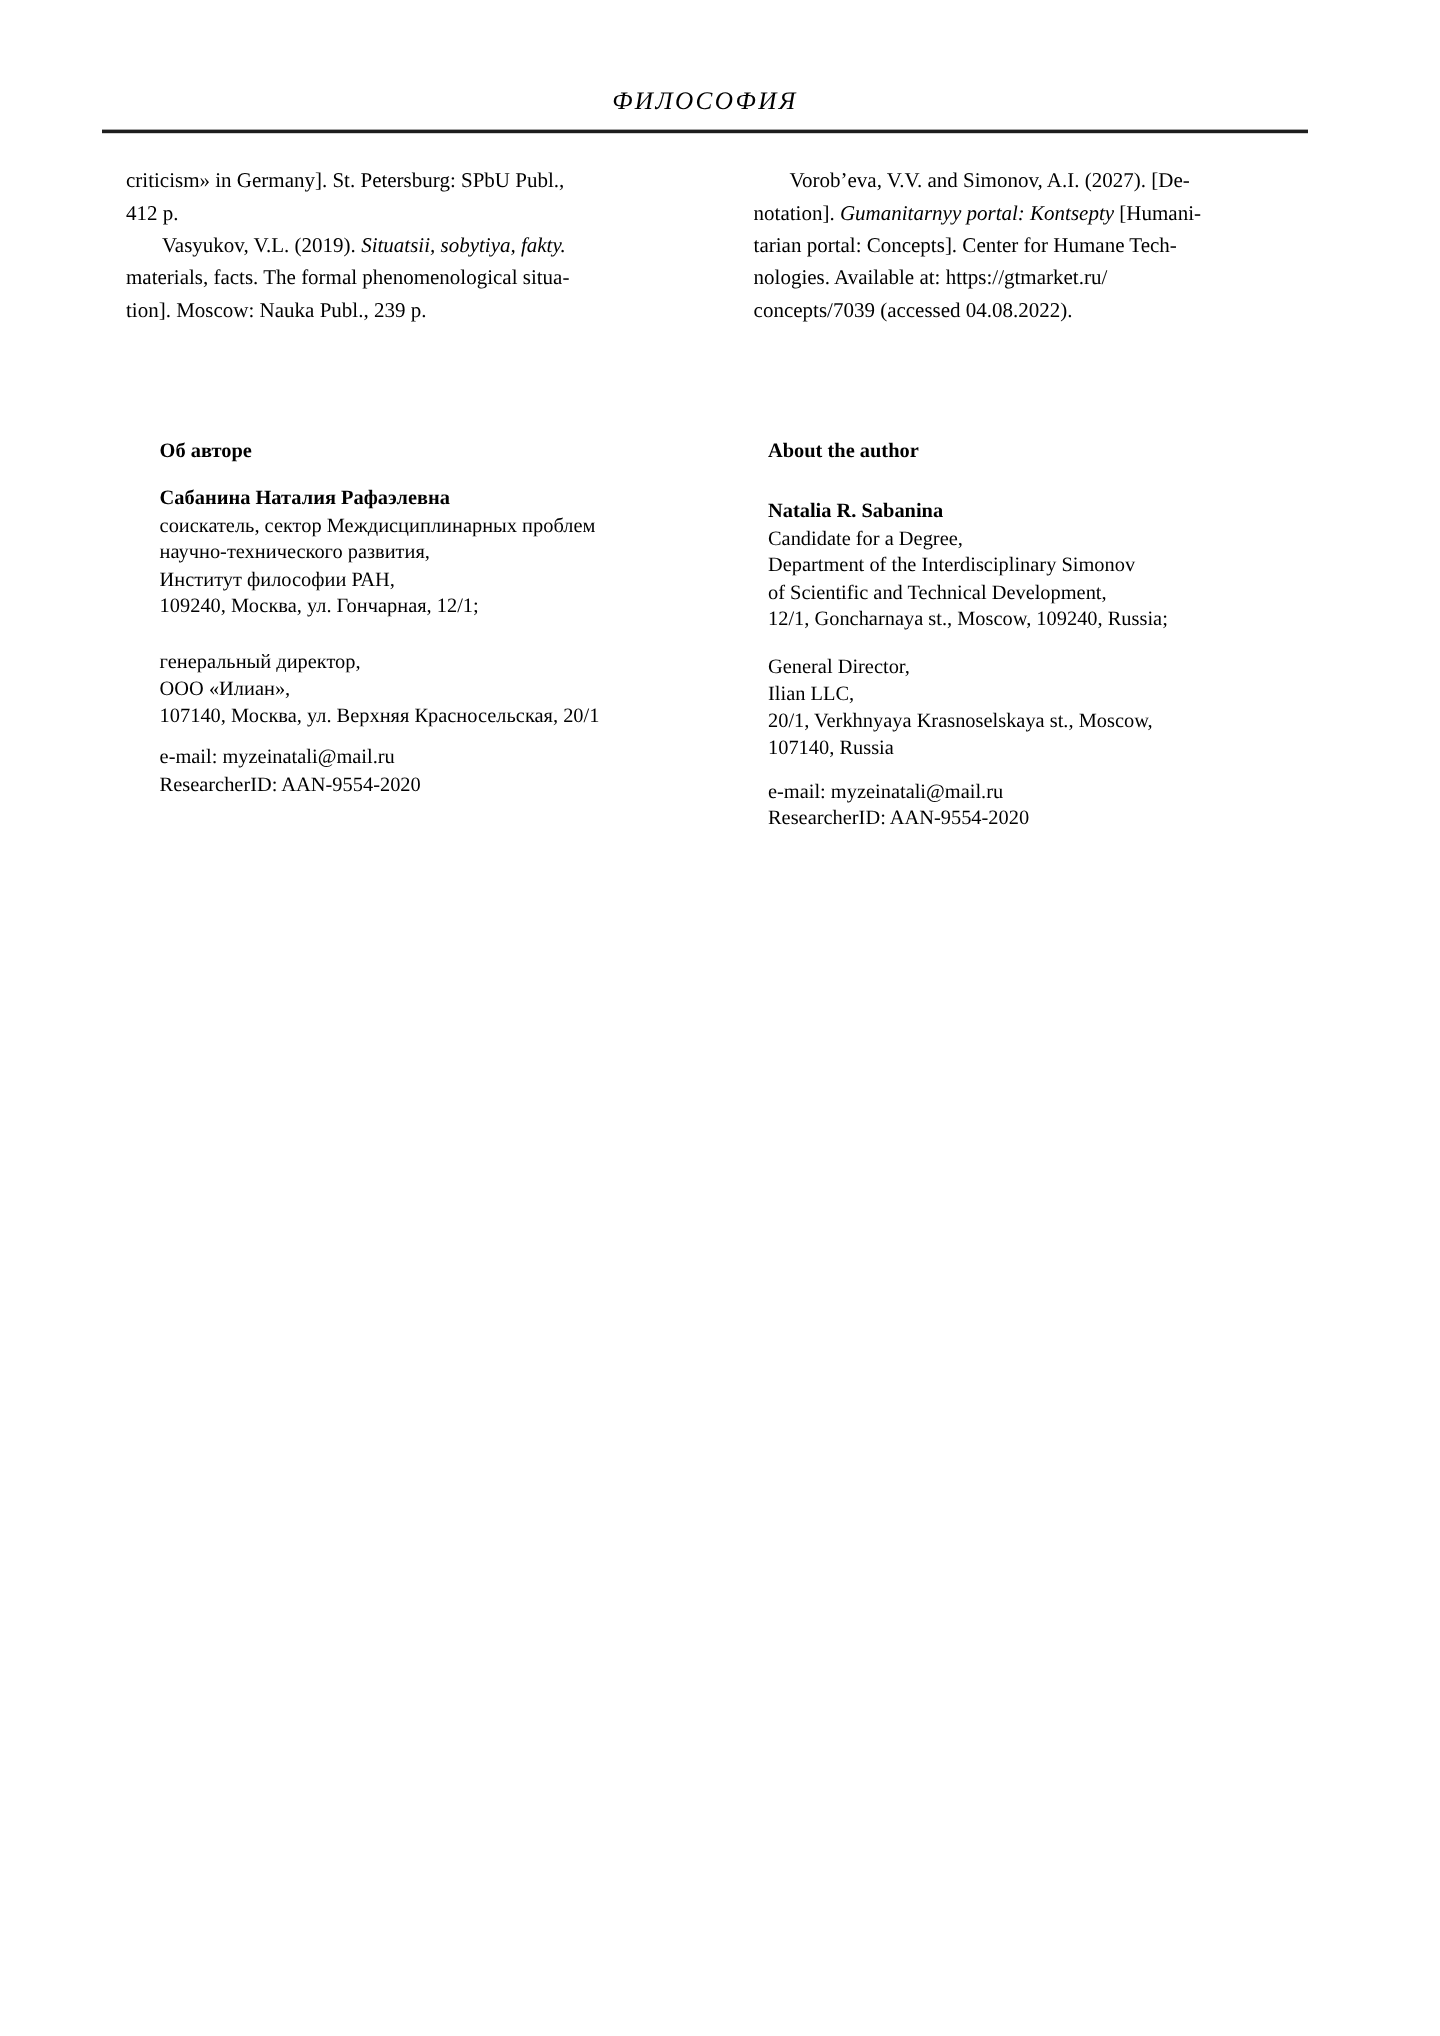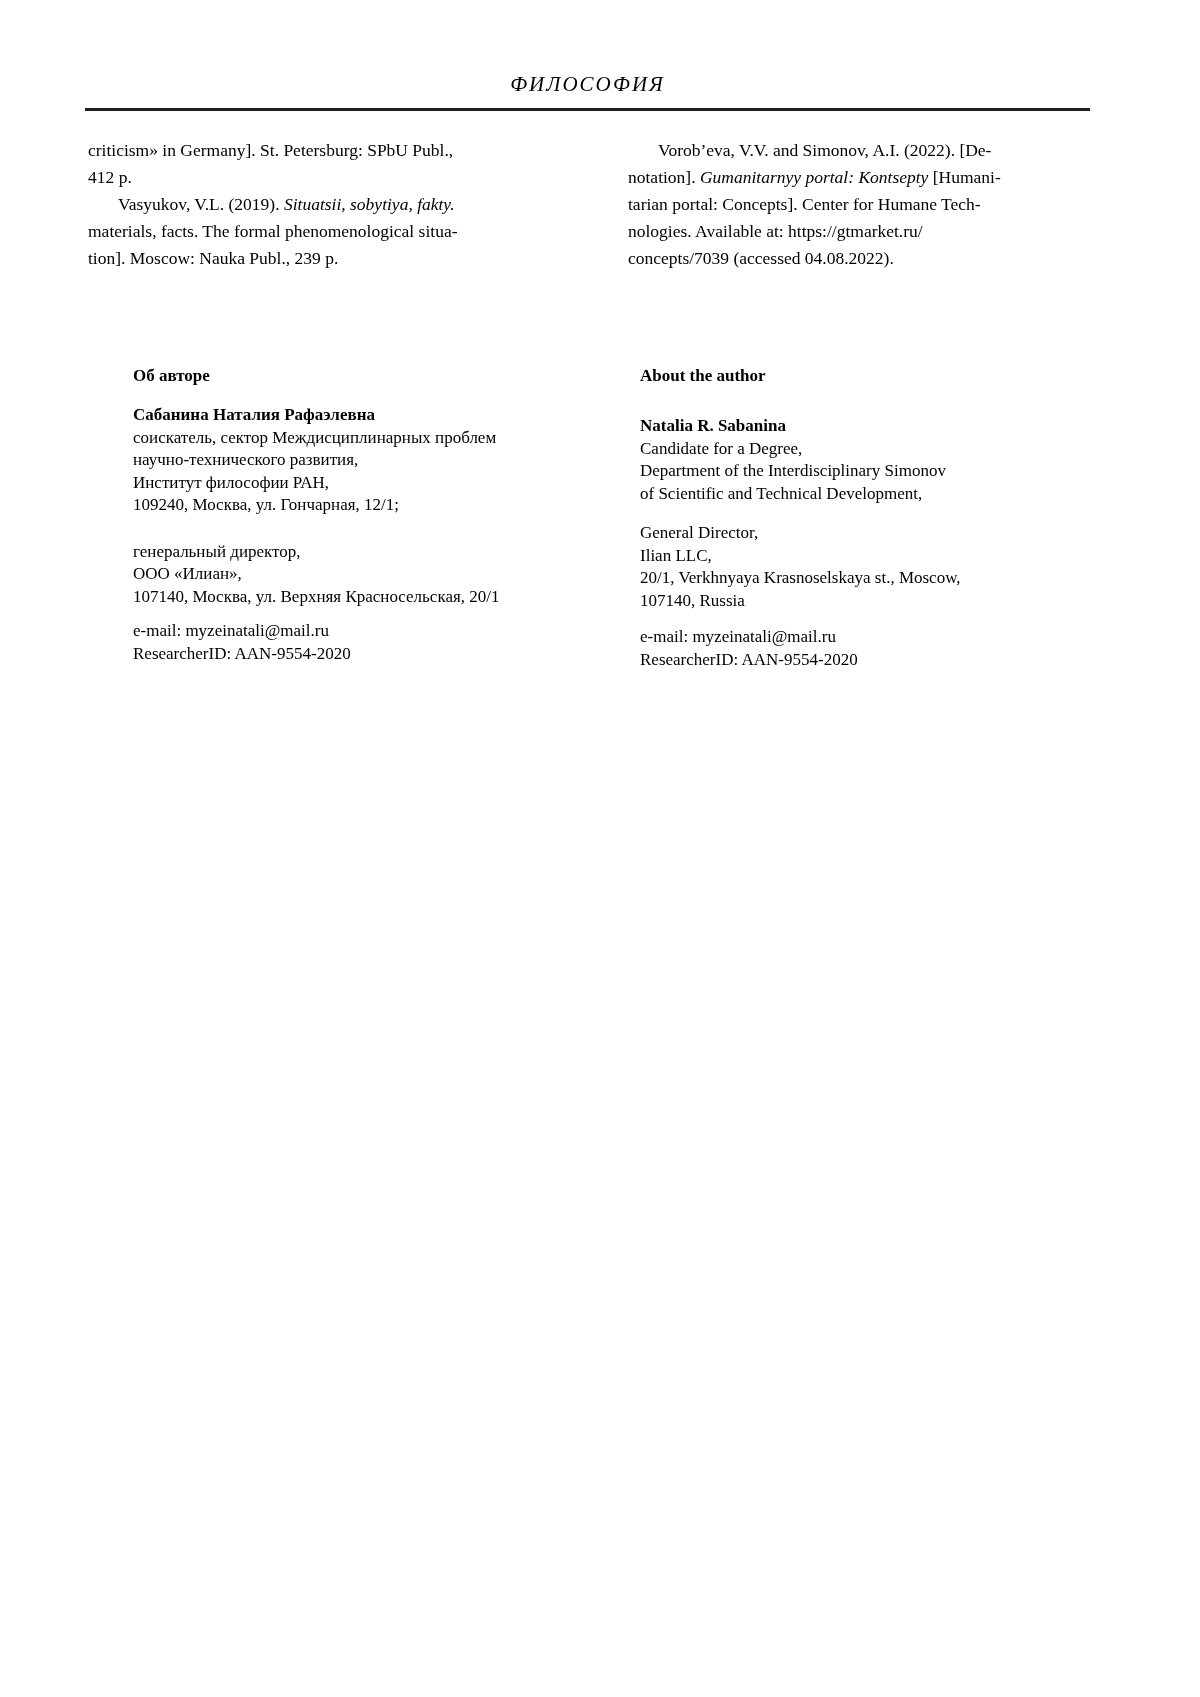--- a/index.html
+++ b/index.html
@@ -30,21 +30,21 @@
     height:3px;
     background:#1e1e1e;
   }
   .refs{
     position:absolute;
     top:137px;
     font-size:17.5px;
     line-height:27px;
     white-space:nowrap;
   }
-  .refs.left{left:88px;width:445px;}
+  .refs.left{left:105px;width:445px;}
   .refs.right{left:628px;width:460px;}
   .ref-line.indent{padding-left:30px;}
   .it{font-style:italic;}
   .author-block{
     position:absolute;
     top:364px;
     font-size:17px;
     line-height:22.5px;
     white-space:nowrap;
   }
@@ -79,21 +79,21 @@
 
   <div class="refs left">
     <div class="ref-line">criticism» in Germany]. St. Petersburg: SPbU Publ.,</div>
     <div class="ref-line">412 p.</div>
     <div class="ref-line indent"><span>Vasyukov, V.L. (2019). </span><span class="it">Situatsii, sobytiya, fakty.</span></div>
     <div class="ref-line">materials, facts. The formal phenomenological situa-</div>
     <div class="ref-line">tion]. Moscow: Nauka Publ., 239 p.</div>
   </div>
 
   <div class="refs right">
-    <div class="ref-line indent">Vorob’eva, V.V. and Simonov, A.I. (2022). [De-</div>
+    <div class="ref-line indent">Vorob’eva, V.V. and Simonov, A.I. (2027). [De-</div>
     <div class="ref-line"><span>notation]. </span><span class="it">Gumanitarnyy portal: Kontsepty</span><span> [Humani-</span></div>
     <div class="ref-line">tarian portal: Concepts]. Center for Humane Tech-</div>
     <div class="ref-line">nologies. Available at: https://gtmarket.ru/</div>
     <div class="ref-line">concepts/7039 (accessed 04.08.2022).</div>
   </div>
 
   <div class="author-block ru">
     <div class="author-heading">Об авторе</div>
     <div class="author-name">Сабанина Наталия Рафаэлевна</div>
     <div class="a-line">соискатель, сектор Междисциплинарных проблем</div>
@@ -106,20 +106,21 @@
     <div class="a-line grp3">e-mail: myzeinatali@mail.ru</div>
     <div class="a-line">ResearcherID: AAN-9554-2020</div>
   </div>
 
   <div class="author-block en">
     <div class="author-heading">About the author</div>
     <div class="author-name">Natalia R. Sabanina</div>
     <div class="a-line">Candidate for a Degree,</div>
     <div class="a-line">Department of the Interdisciplinary Simonov</div>
     <div class="a-line">of Scientific and Technical Development,</div>
+    <div class="a-line">12/1, Goncharnaya st., Moscow, 109240, Russia;</div>
     <div class="a-line grp2">General Director,</div>
     <div class="a-line">Ilian LLC,</div>
     <div class="a-line">20/1, Verkhnyaya Krasnoselskaya st., Moscow,</div>
     <div class="a-line">107140, Russia</div>
     <div class="a-line grp3">e-mail: myzeinatali@mail.ru</div>
     <div class="a-line">ResearcherID: AAN-9554-2020</div>
   </div>
 
   <div class="page-number">204</div>
 

